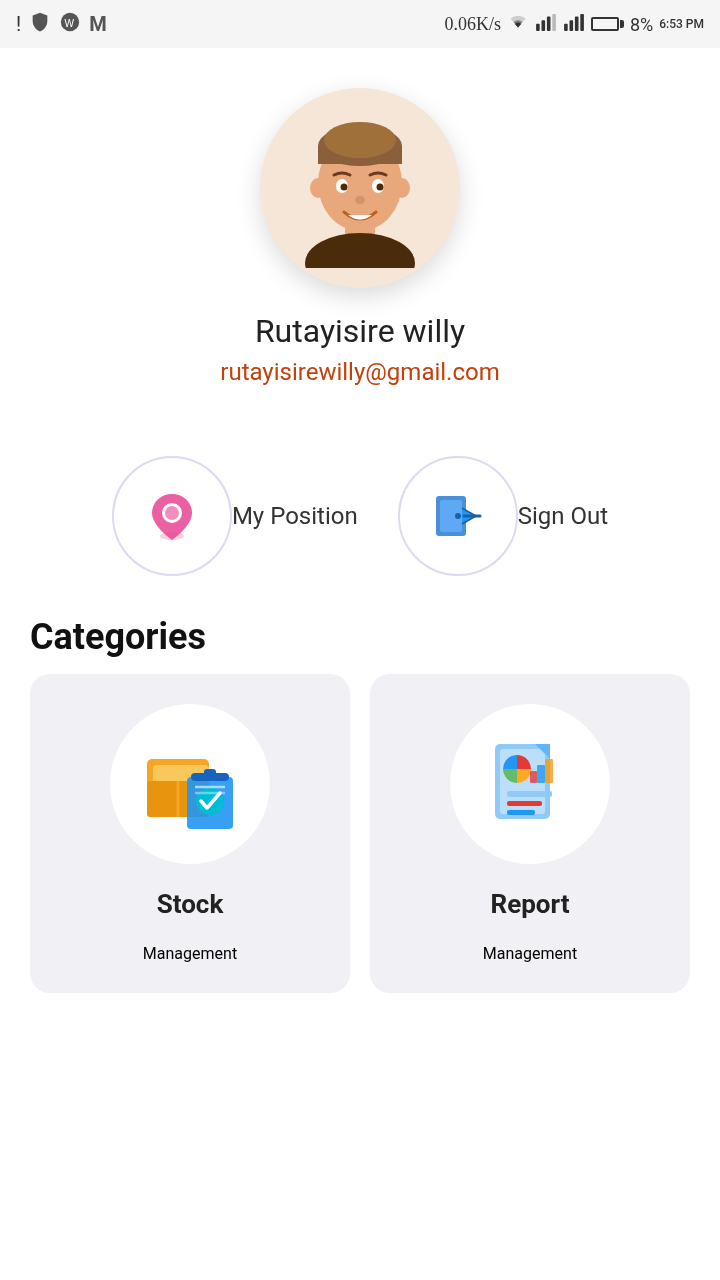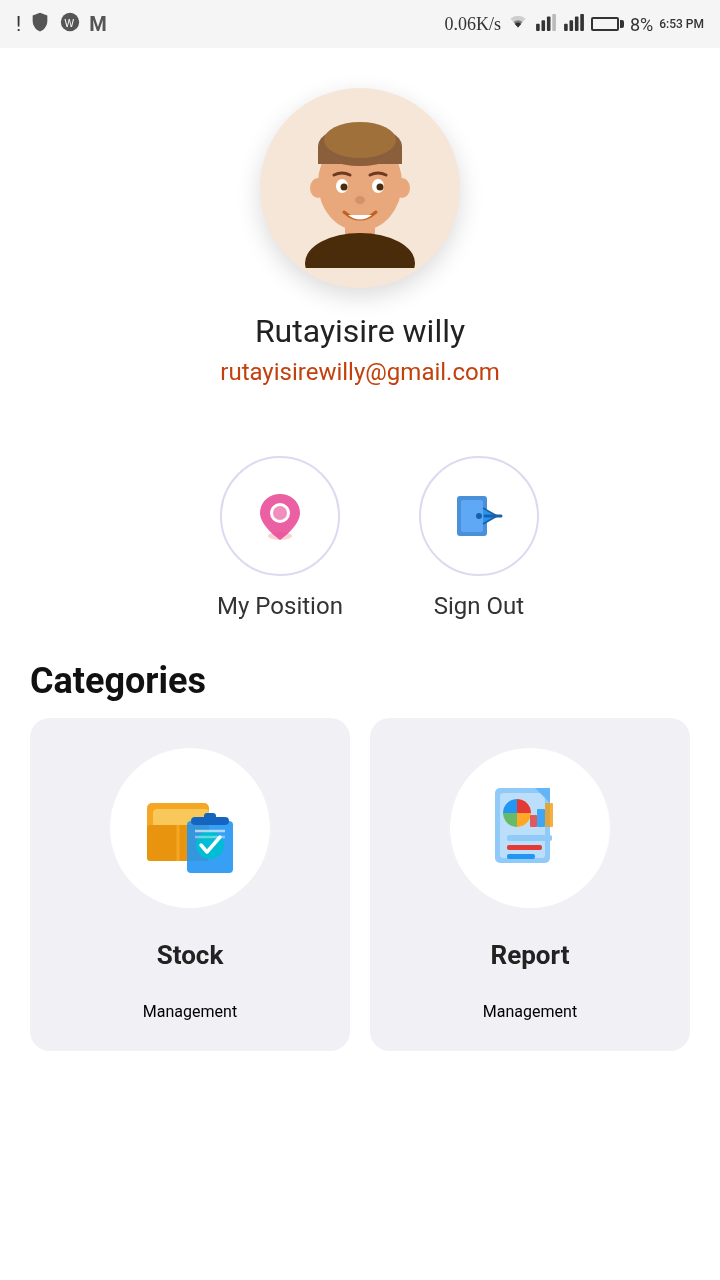--- a/index.html
+++ b/index.html
@@ -94,25 +94,23 @@
     
     .actions-row {
       display: flex;
       justify-content: center;
       gap: 40px;
       padding: 20px 40px 30px;
       width: 100%;
     }
     .action-item {
       display: flex;
-      flex-direction: column;
-      align-items: center;
-      gap: 16px;
+      flex-direction: row;
+      align-items: center;
       cursor: pointer;
-      margin-left: 36px;
     }
     .action-circle {
       width: 120px;
       height: 120px;
       border-radius: 50%;
       border: 2px solid #e0d8f0;
       display: flex;
       align-items: center;
       justify-content: center;
       background: #fff;
@@ -138,21 +136,21 @@
       grid-template-columns: 1fr 1fr;
       gap: 20px;
     }
     .category-card {
       background: #f0f0f5;
       border-radius: 20px;
       padding: 30px 3px;
       display: flex;
       flex-direction: column;
       align-items: center;
-      gap: 32px;
+      gap: 25px;
       cursor: pointer;
     }
     .category-icon-circle {
       width: 160px;
       height: 160px;
       border-radius: 50%;
       background: #fff;
       display: flex;
       align-items: center;
       justify-content: center;

